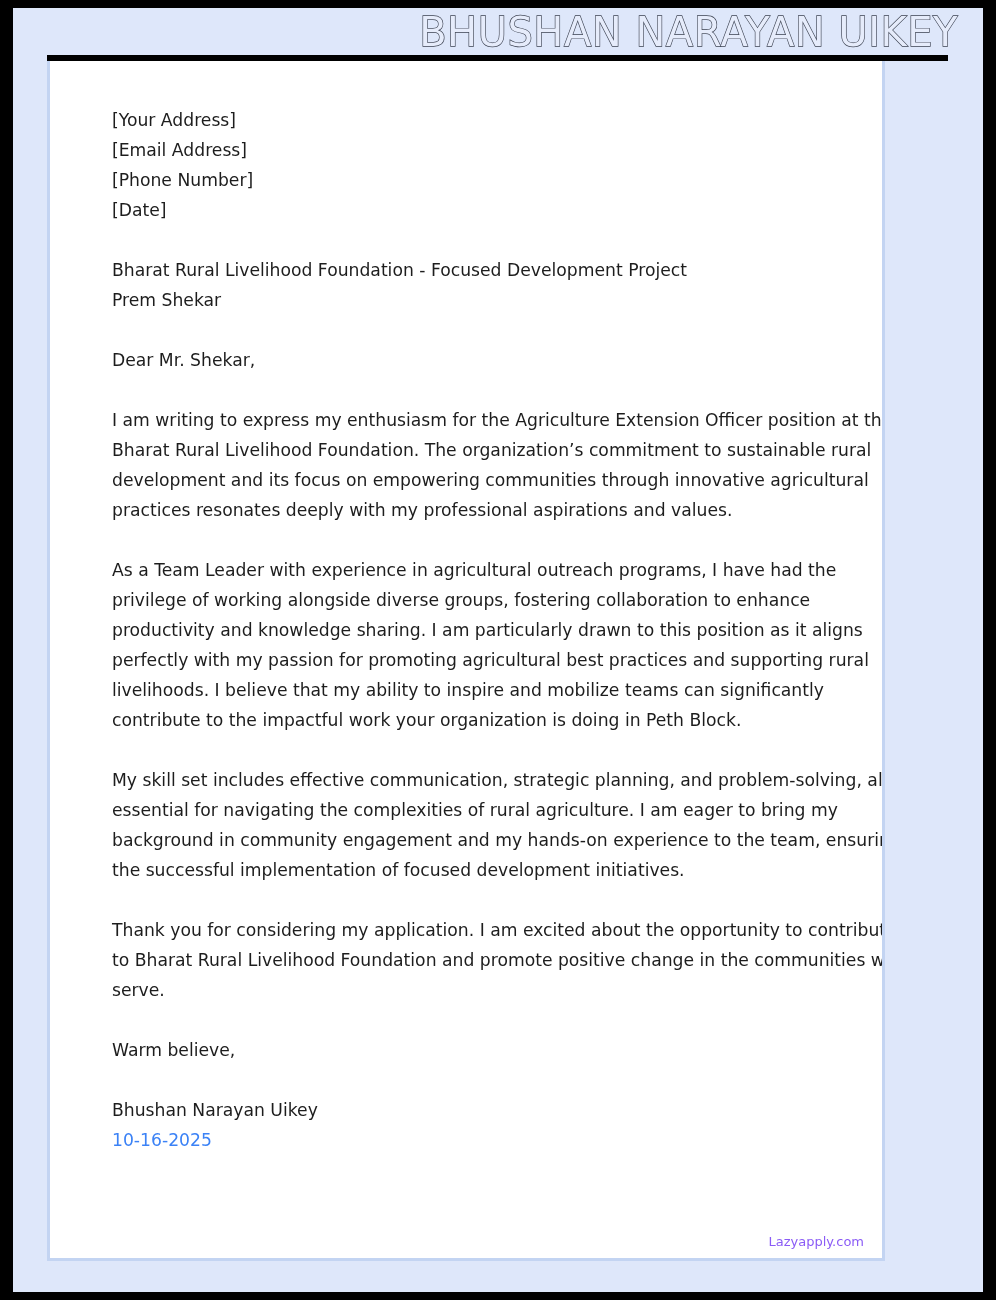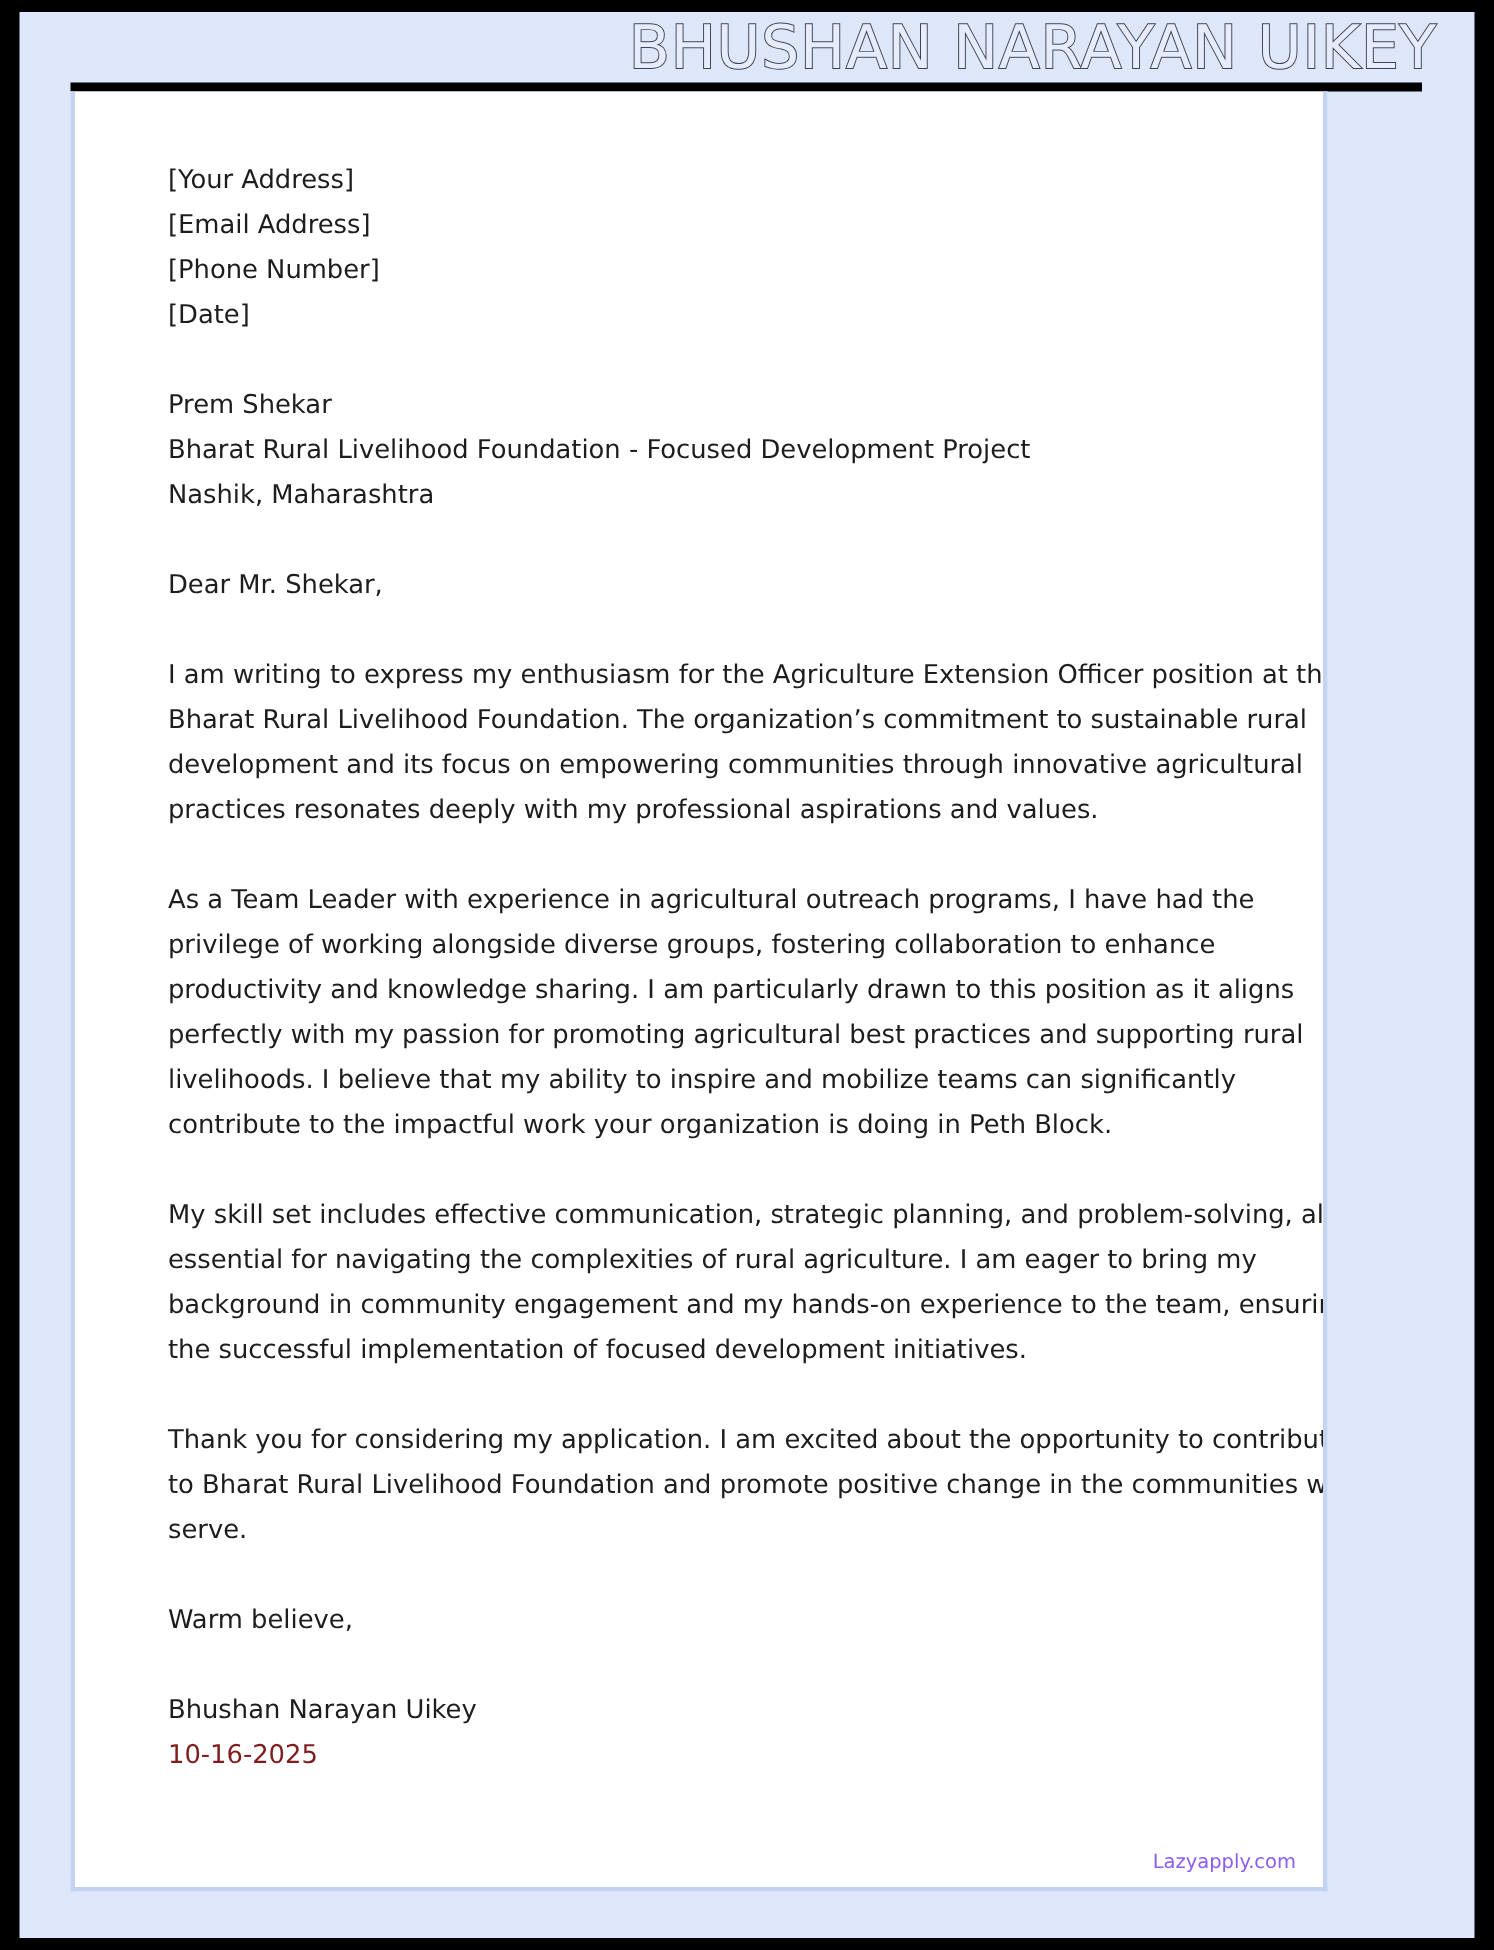--- a/index.html
+++ b/index.html
@@ -103,21 +103,21 @@
   }
   p.para {
     margin: 0 0 30px 0;
     white-space: normal;
   }
   .sig-name {
     margin: 0;
   }
   .sig-date {
     margin: 0;
-    color: #7f1d1d;
+    color: #3b82f6;
   }
 
   
   .watermark {
     position: absolute;
     right: 18px;
     bottom: 8px;
     font-size: 13px;
     line-height: 16px;
     color: #8b5cf6;
@@ -140,23 +140,22 @@
     <div class="letter">
 
       <div class="block">
         <span class="line">[Your Address]</span>
         <span class="line">[Email Address]</span>
         <span class="line">[Phone Number]</span>
         <span class="line">[Date]</span>
       </div>
 
       <div class="block">
+        <span class="line">Bharat Rural Livelihood Foundation - Focused Development Project</span>
         <span class="line">Prem Shekar</span>
-        <span class="line">Bharat Rural Livelihood Foundation - Focused Development Project</span>
-        <span class="line">Nashik, Maharashtra</span>
       </div>
 
       <div class="block">
         <span class="line">Dear Mr. Shekar,</span>
       </div>
 
       <p class="para">I am writing to express my enthusiasm for the Agriculture Extension Officer position at the Bharat Rural Livelihood Foundation. The organization’s commitment to sustainable rural development and its focus on empowering communities through innovative agricultural practices resonates deeply with my professional aspirations and values.</p>
       <p class="para">As a Team Leader with experience in agricultural outreach programs, I have had the privilege of working alongside diverse groups, fostering collaboration to enhance productivity and knowledge sharing. I am particularly drawn to this position as it aligns perfectly with my passion for promoting agricultural best practices and supporting rural livelihoods. I believe that my ability to inspire and mobilize teams can significantly contribute to the impactful work your organization is doing in Peth Block.</p>
       <p class="para">My skill set includes effective communication, strategic planning, and problem-solving, all essential for navigating the complexities of rural agriculture. I am eager to bring my background in community engagement and my hands-on experience to the team, ensuring the successful implementation of focused development initiatives.</p>
       <p class="para">Thank you for considering my application. I am excited about the opportunity to contribute to Bharat Rural Livelihood Foundation and promote positive change in the communities we serve.</p>

